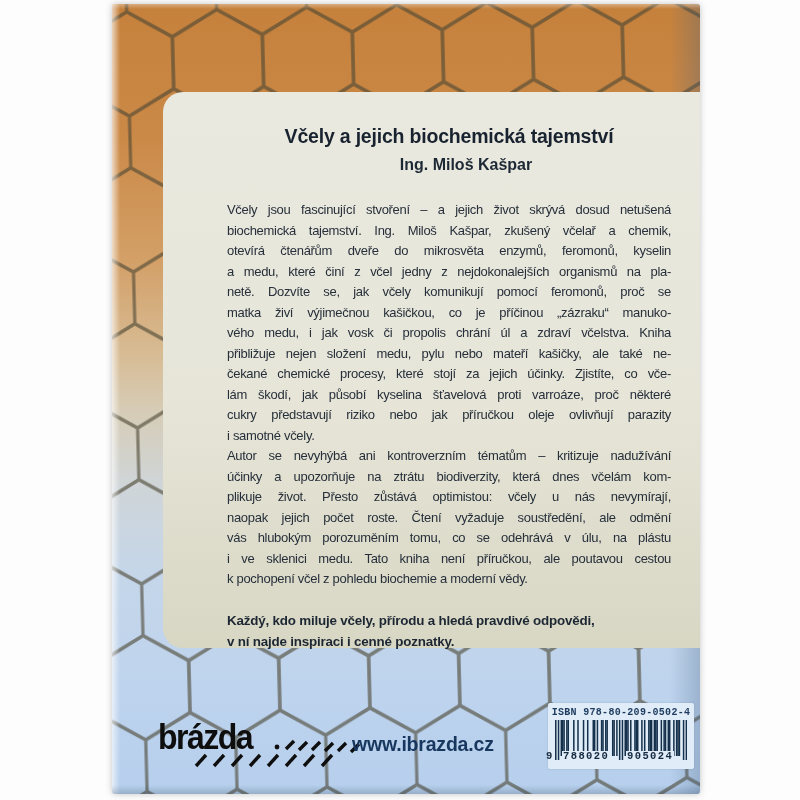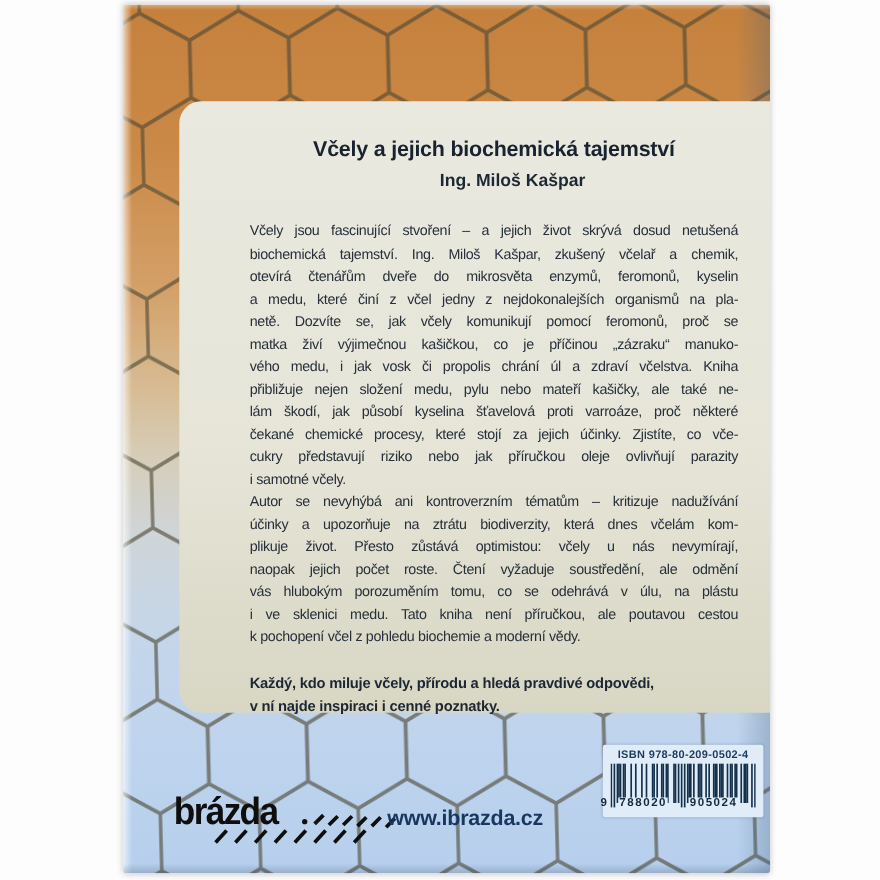--- a/index.html
+++ b/index.html
@@ -30,22 +30,22 @@
   .closing div{line-height:21px;text-align:left;}
 
   .logo{position:absolute;left:46px;top:710px;width:270px;height:58px;color:#0e0e0e;}
   .logo-text{position:absolute;left:0;top:4px;font-size:32px;font-weight:bold;
       letter-spacing:-1.5px;transform:scaleY(1.08);transform-origin:top left;}
   svg.furrow{position:absolute;left:0;top:0;}
 
   .website{position:absolute;left:240px;top:729px;font-size:19.5px;font-weight:bold;
       color:#17375f;letter-spacing:-0.2px;}
 
-  .barcode-box{position:absolute;left:436px;top:673px;width:146px;height:66px;
-      background:#e0edf9;border-radius:2px;box-shadow:0 0 2px rgba(60,80,100,.25);}
+  .barcode-box{position:absolute;left:436px;top:699px;width:146px;height:66px;
+      background:#e0edf9;border-radius:2px;box-shadow:0 0 2px rgba(60,80,100,.25);font-family:Liberation Mono, monospace;}
   .isbn-label{margin-top:4px;text-align:center;font-size:10px;font-weight:bold;
       color:#1c3a5e;letter-spacing:0.3px;}
   .bars-wrap{position:relative;width:132px;height:44px;margin:2px auto 0;}
   .bars-wrap svg{position:absolute;left:0;top:0;}
   .d{position:absolute;top:31px;font-size:10.5px;font-weight:bold;color:#14293f;
       line-height:11px;background:#e0edf9;padding:0 1px;letter-spacing:1.4px;}
   .d0{left:-10px;background:transparent;letter-spacing:0;}
   .d1{left:7px;}
   .d2{left:71px;text-align:right;}
 </style>
@@ -92,22 +92,22 @@
       <div class="synopsis">
         <div class="para">
             <div>Včely jsou fascinující stvoření – a jejich život skrývá dosud netušená</div>
             <div>biochemická tajemství. Ing. Miloš Kašpar, zkušený včelař a chemik,</div>
             <div>otevírá čtenářům dveře do mikrosvěta enzymů, feromonů, kyselin</div>
             <div>a medu, které činí z včel jedny z nejdokonalejších organismů na pla-</div>
             <div>netě. Dozvíte se, jak včely komunikují pomocí feromonů, proč se</div>
             <div>matka živí výjimečnou kašičkou, co je příčinou „zázraku“ manuko-</div>
             <div>vého medu, i jak vosk či propolis chrání úl a zdraví včelstva. Kniha</div>
             <div>přibližuje nejen složení medu, pylu nebo mateří kašičky, ale také ne-</div>
+            <div>čekané chemické procesy, které stojí za jejich účinky. Zjistíte, co vče-</div>
             <div>lám škodí, jak působí kyselina šťavelová proti varroáze, proč některé</div>
-            <div>čekané chemické procesy, které stojí za jejich účinky. Zjistíte, co vče-</div>
             <div>cukry představují riziko nebo jak příručkou oleje ovlivňují parazity</div>
             <div>i samotné včely.</div>
           </div>
         <div class="para">
             <div>Autor se nevyhýbá ani kontroverzním tématům – kritizuje nadužívání</div>
             <div>účinky a upozorňuje na ztrátu biodiverzity, která dnes včelám kom-</div>
             <div>plikuje život. Přesto zůstává optimistou: včely u nás nevymírají,</div>
             <div>naopak jejich počet roste. Čtení vyžaduje soustředění, ale odmění</div>
             <div>vás hlubokým porozuměním tomu, co se odehrává v úlu, na plástu</div>
             <div>i ve sklenici medu. Tato kniha není příručkou, ale poutavou cestou</div>

